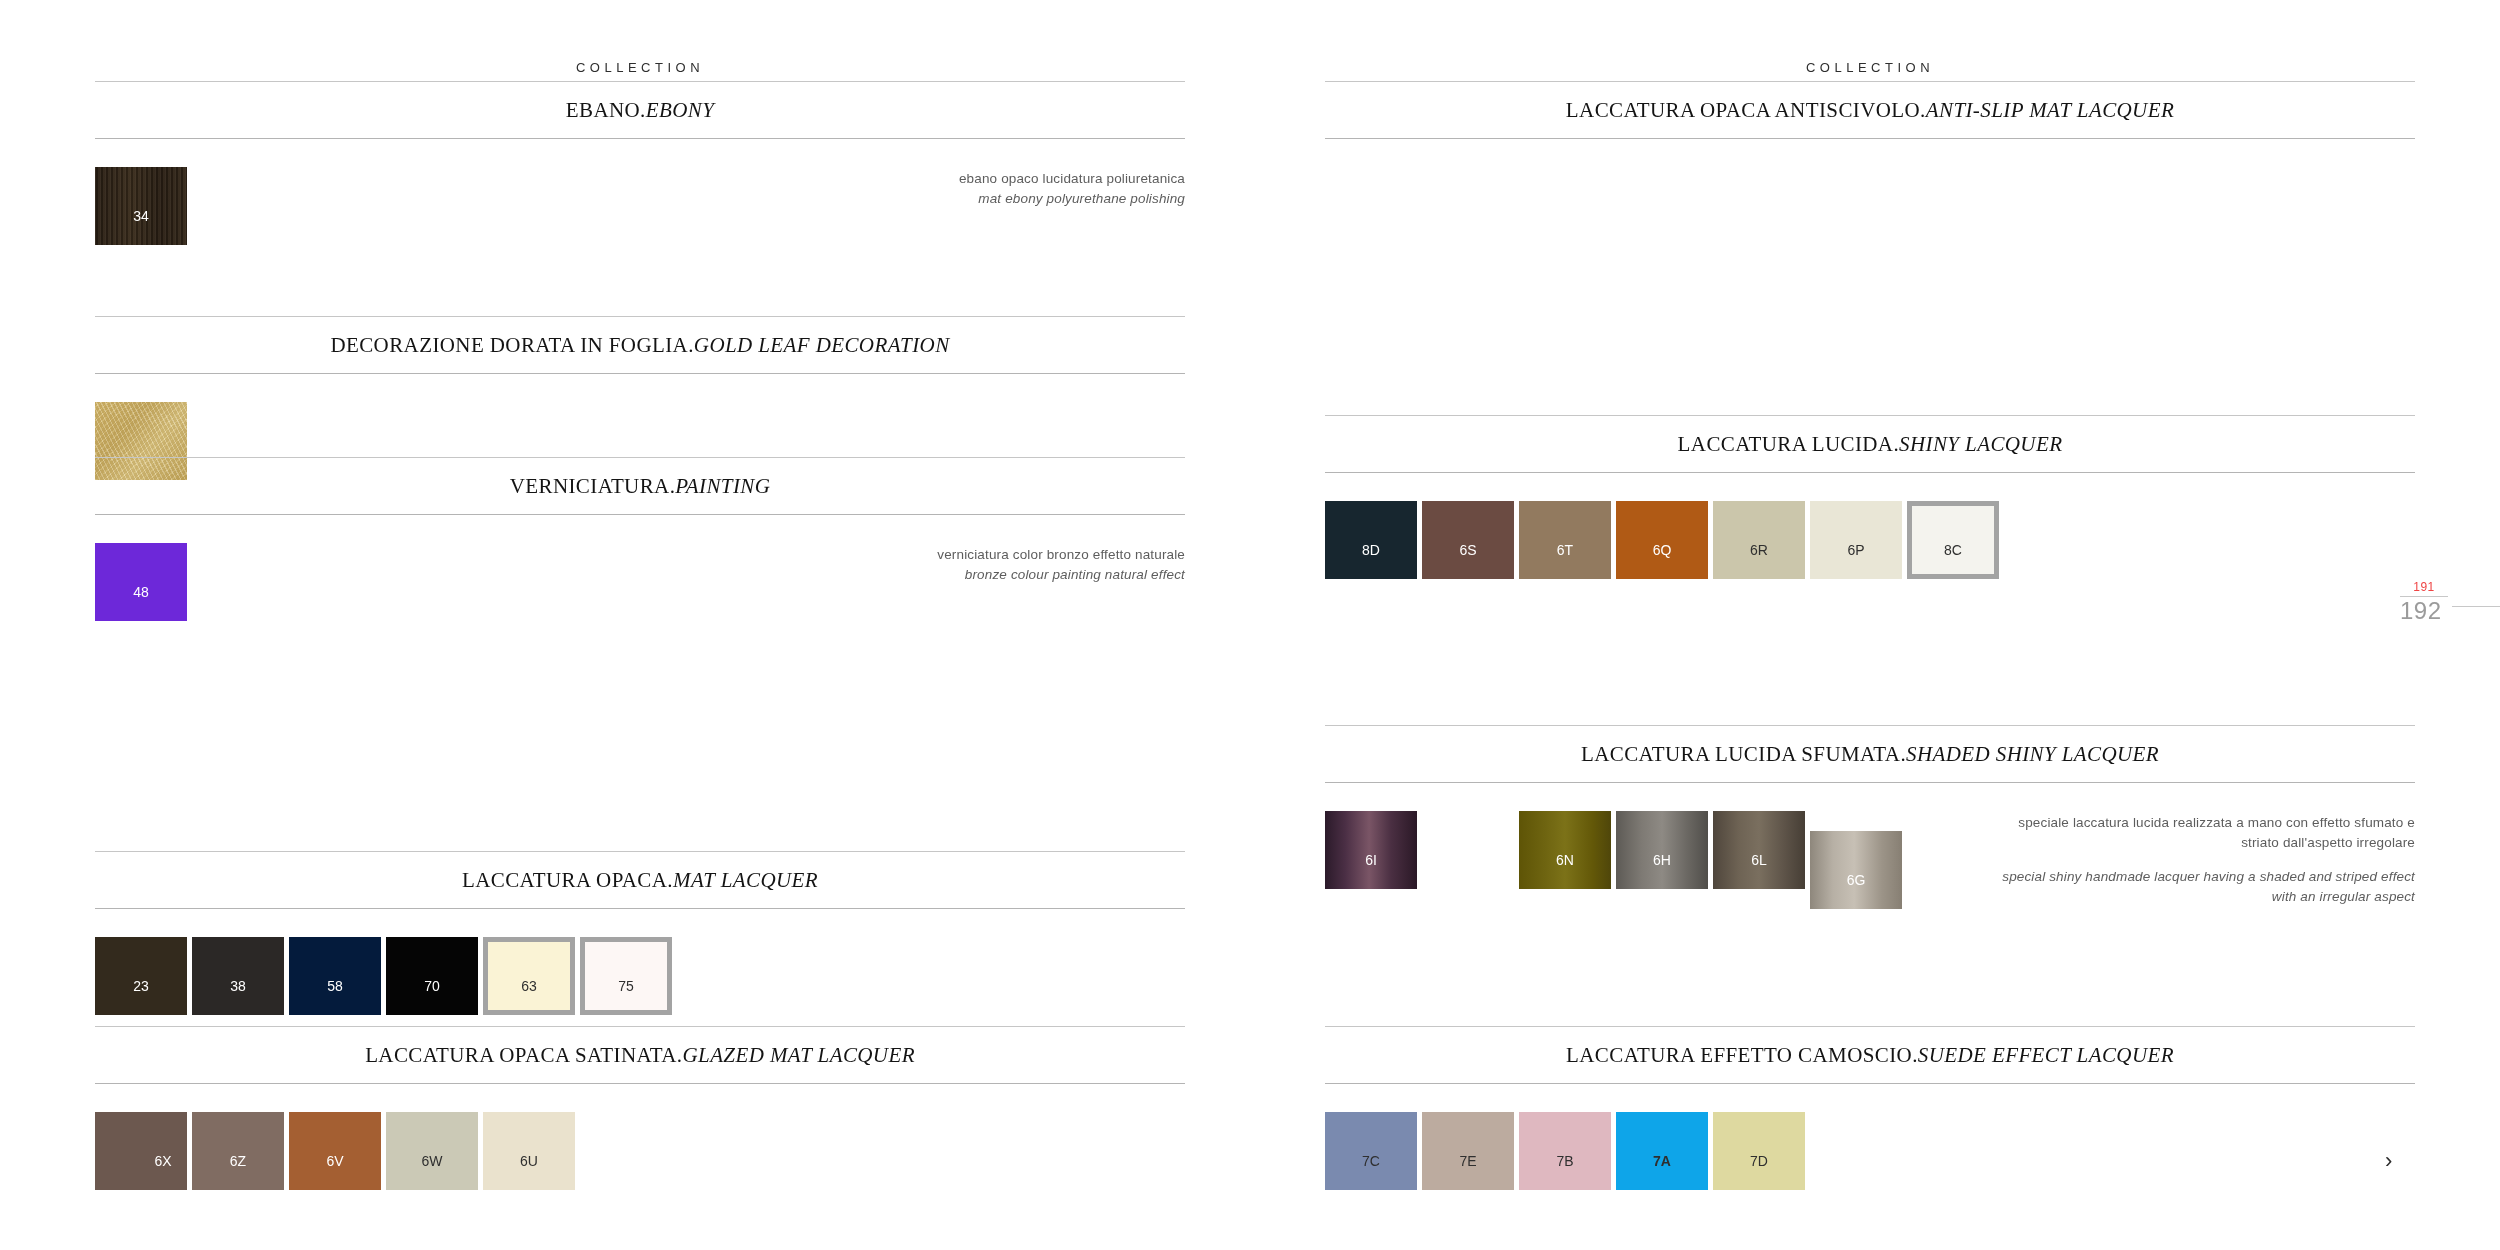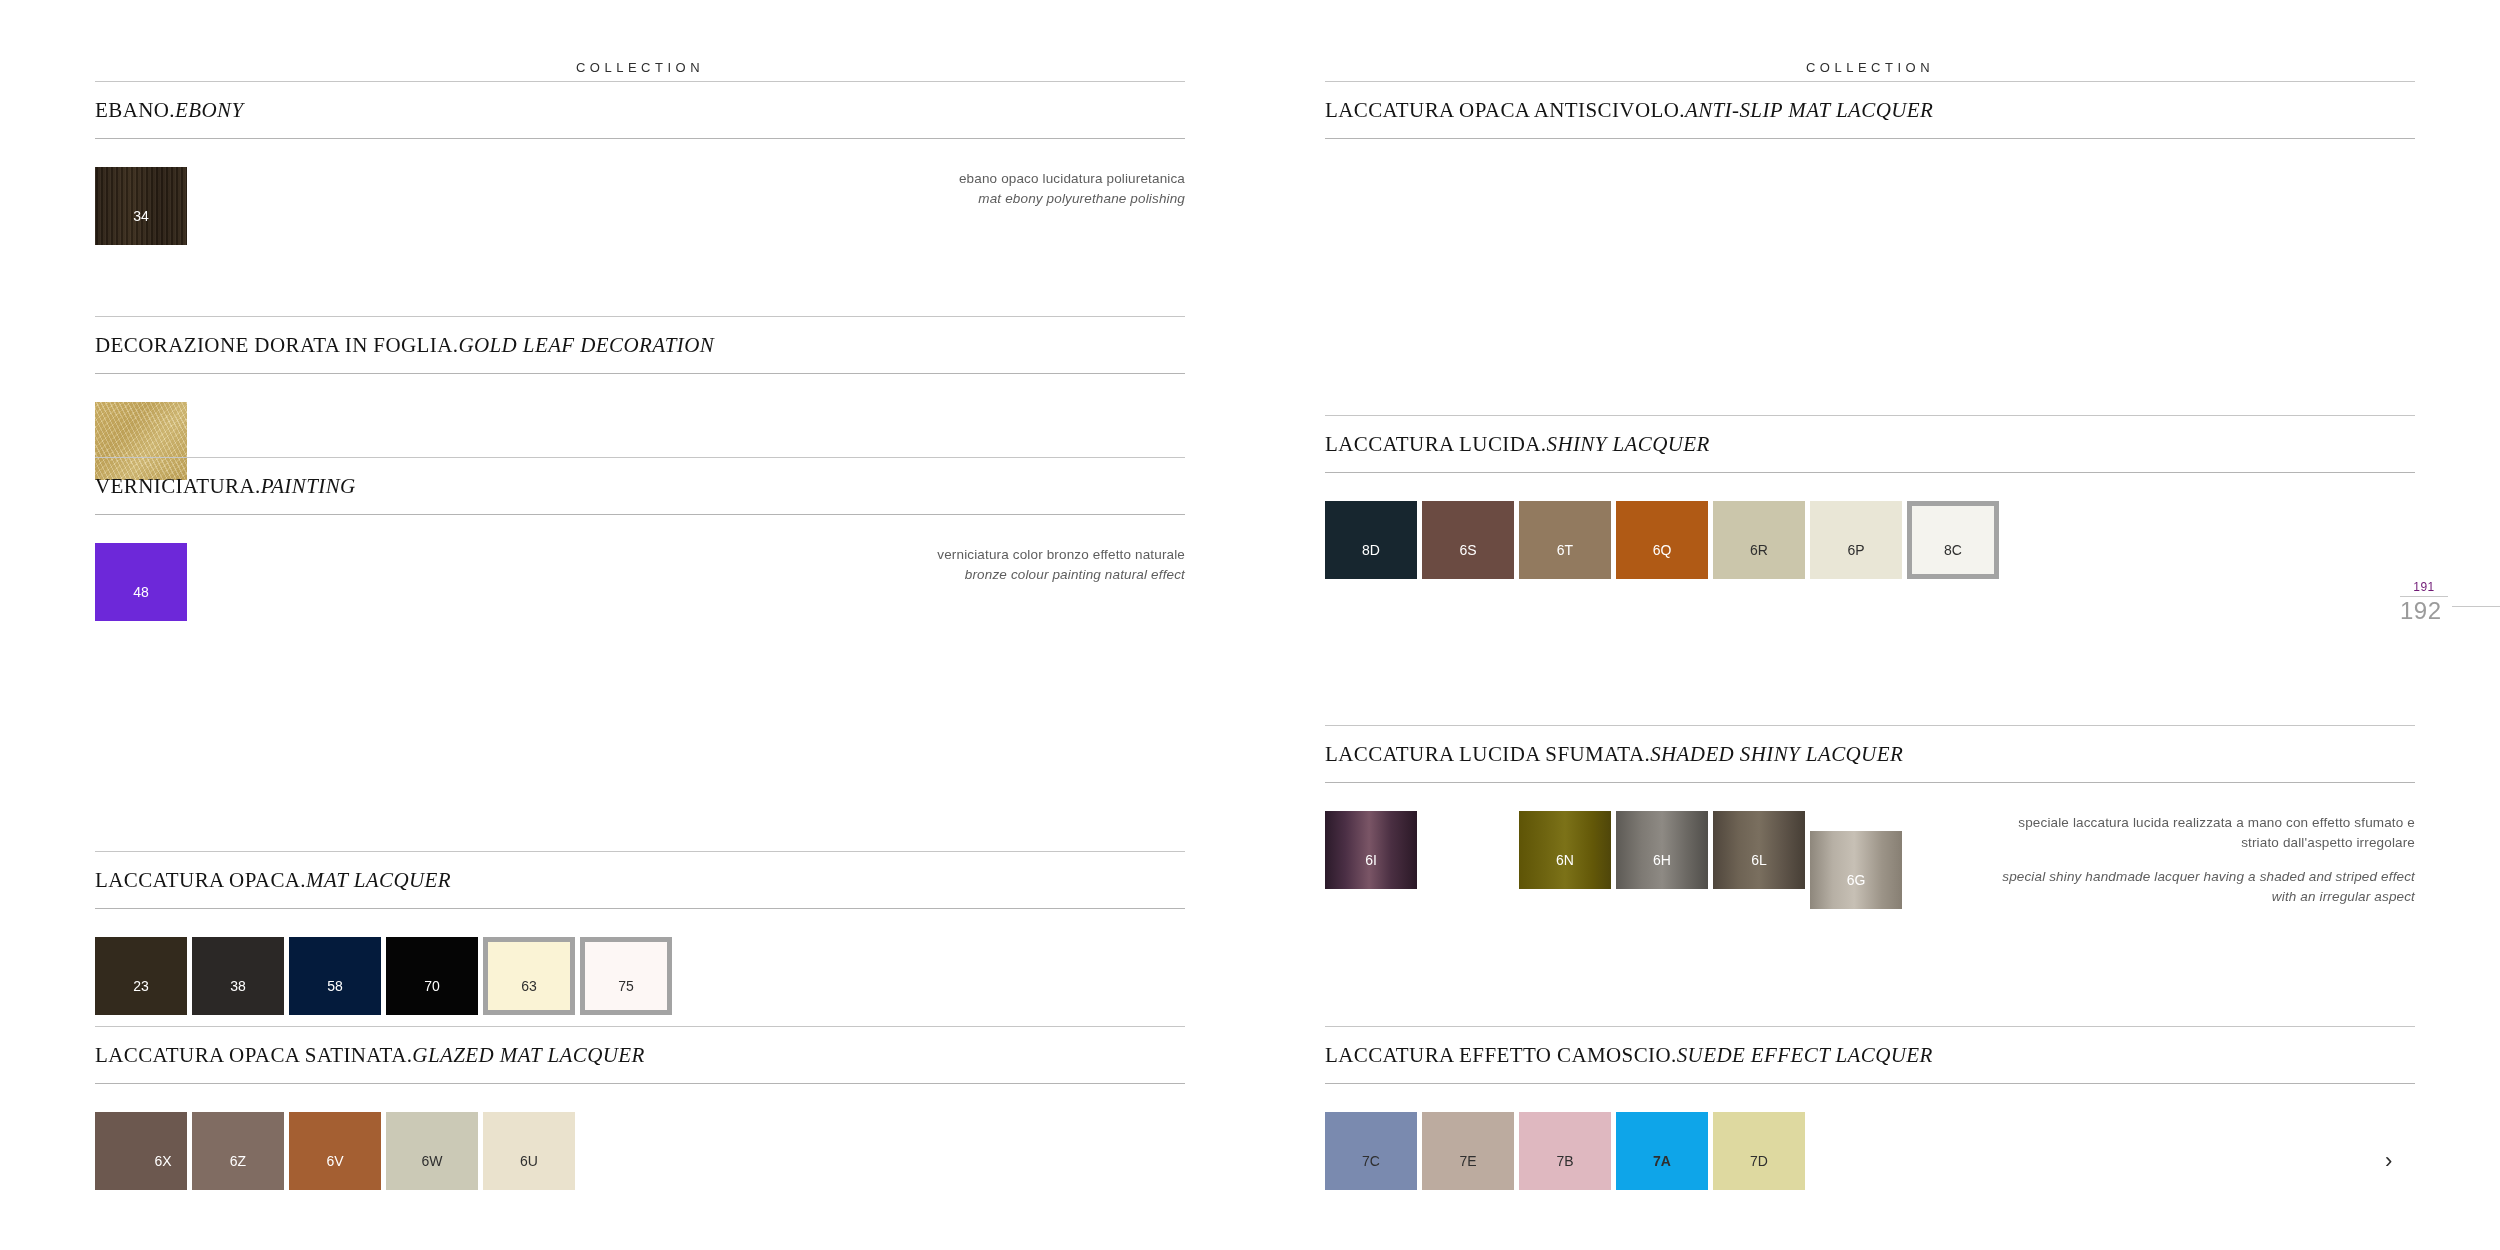--- a/index.html
+++ b/index.html
@@ -31,21 +31,21 @@
     font-family: "Liberation Sans", sans-serif;
     padding-bottom: 6px;
   }
   .rule {
     height: 1px;
     background: #c6c6c6;
     width: 100%;
   }
   .rule-dark { background: #b4b4b4; }
   .sec-title {
-    text-align: left;
+    text-align: center;
     font-family: "Liberation Serif", serif;
     font-size: 21px;
     color: #141414;
     letter-spacing: 0.4px;
     padding: 16px 0 15px 0;
     white-space: nowrap;
   }
   .sec-title .it { font-style: italic; }
 
   
@@ -132,21 +132,21 @@
   .folio {
     position: absolute;
     right: 0px;
     top: 580px;
     width: 100px;
     text-align: left;
   }
   .folio-top {
     font-family: "Liberation Sans", sans-serif;
     font-size: 12px;
-    color: #701a75;
+    color: #ef4444;
     text-align: center;
     letter-spacing: 0.5px;
     width: 48px;
   }
   .folio-line { height: 1px; background: #c8c8c8; width: 48px; margin: 2px 0 0 0; }
   .folio-big {
     font-family: "Liberation Sans", sans-serif;
     font-size: 24px;
     color: #9b9b9b;
     line-height: 1;

